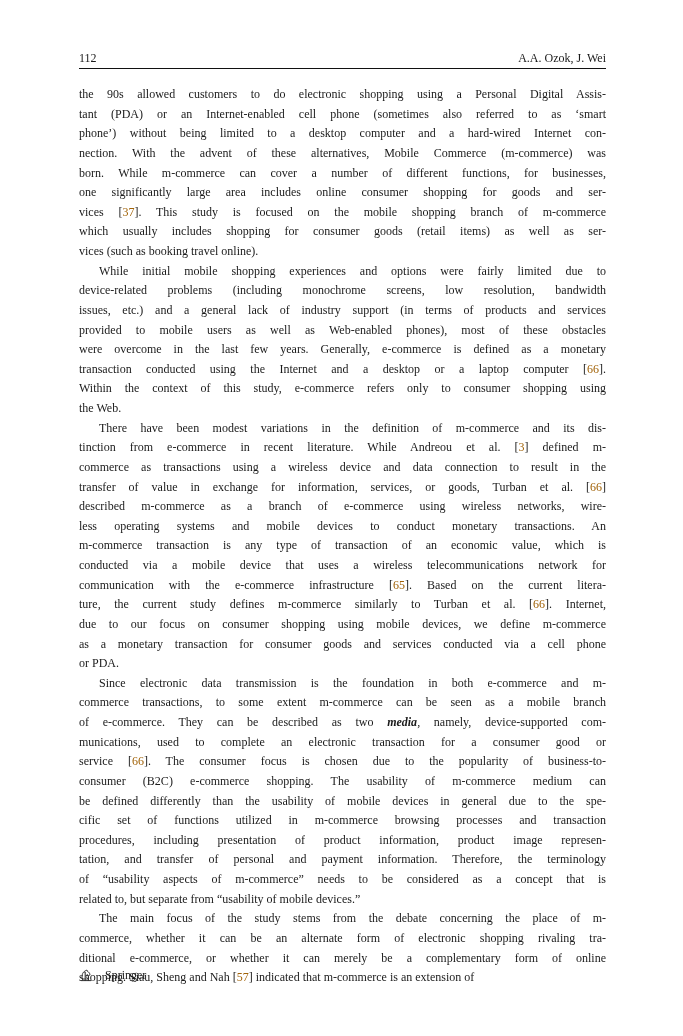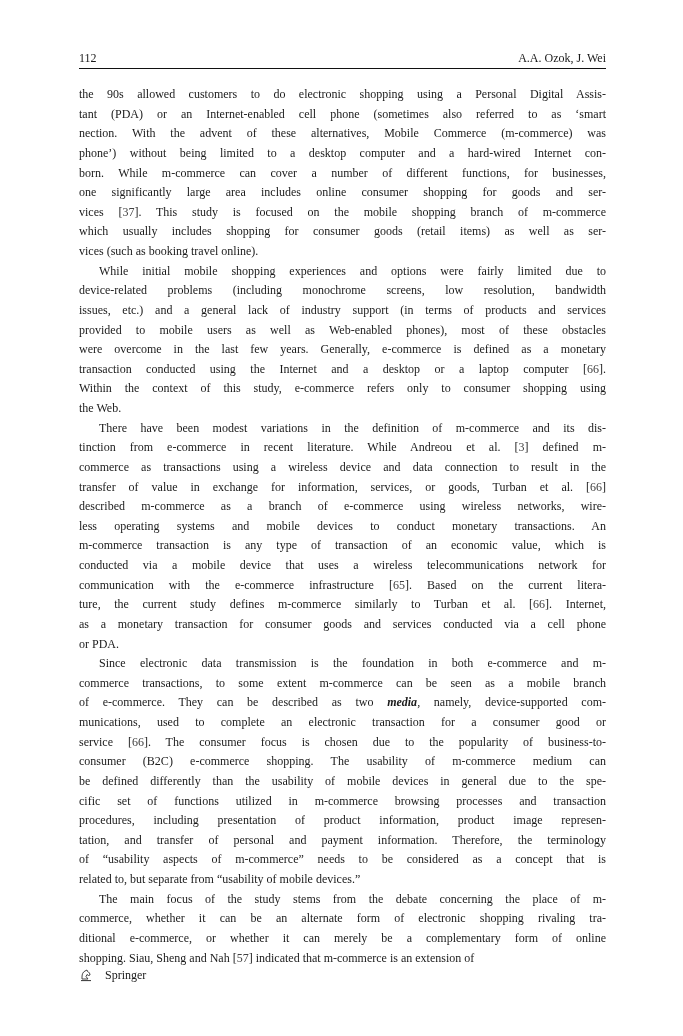--- a/index.html
+++ b/index.html
@@ -9,21 +9,21 @@
   .running-head { position: absolute; top: 50px; left: 0; width: 527px; height: 18px;
                   font-size: 12px; line-height: 14px; }
   .running-head .pageno { position: absolute; left: 0; top: 1px; }
   .running-head .authors { position: absolute; right: 0; top: 1px; text-align: center; }
   .head-rule { position: absolute; top: 68px; left: 0; width: 527px; height: 0;
                border-top: 1.3px solid #111; }
   .body-text { position: absolute; top: 85px; left: 0; width: 527px;
                font-size: 12px; line-height: 19.63px; text-align: justify;
                hyphens: manual; }
   .body-text p { margin: 0; }
-  .cite { color: #404040; }
+  .cite { color: #a16207; }
   .emph { font-style: italic; font-weight: bold; }
   .line { display: block; text-align: justify; text-align-last: justify; white-space: nowrap; }
   .line.last { text-align-last: left; }
   .footer { position: absolute; top: 968px; left: 0; font-size: 12px; line-height: 14px;
             display: flex; align-items: center; gap: 12px; }
   .springer-icon { width: 14px; height: 14px; display: inline-block; }
 </style>
 </head>
 <body>
 
@@ -31,22 +31,22 @@
   <div class="running-head">
     <span class="pageno">112</span>
     <span class="authors">A.A. Ozok, J. Wei</span>
   </div>
   <div class="head-rule"></div>
 
   <div class="body-text" id="body-text">
       <p>
         <span class="line"><span>the 90s allowed customers to do electronic shopping using a Personal Digital Assis-</span></span>
         <span class="line"><span>tant (PDA) or an Internet-enabled cell phone (sometimes also referred to as ‘smart</span></span>
+        <span class="line"><span>phone’) without being limited to a desktop computer and a hard-wired Internet con-</span></span>
         <span class="line"><span>nection. With the advent of these alternatives, Mobile Commerce (m-commerce) was</span></span>
-        <span class="line"><span>phone’) without being limited to a desktop computer and a hard-wired Internet con-</span></span>
         <span class="line"><span>born. While m-commerce can cover a number of different functions, for businesses,</span></span>
         <span class="line"><span>one significantly large area includes online consumer shopping for goods and ser-</span></span>
         <span class="line"><span>vices </span><span>[</span><a class="cite" style="text-decoration: none;">37</a><span>]. This study is focused on the mobile shopping branch of m-commerce</span></span>
         <span class="line"><span>which usually includes shopping for consumer goods (retail items) as well as ser-</span></span>
         <span class="line last"><span>vices (such as booking travel online).</span></span>
       </p>
       <p>
         <span class="line" style="padding-left: 20px;"><span>While initial mobile shopping experiences and options were fairly limited due to</span></span>
         <span class="line"><span>device-related problems (including monochrome screens, low resolution, bandwidth</span></span>
         <span class="line"><span>issues, etc.) and a general lack of industry support (in terms of products and services</span></span>
@@ -60,20 +60,21 @@
         <span class="line" style="padding-left: 20px;"><span>There have been modest variations in the definition of m-commerce and its dis-</span></span>
         <span class="line"><span>tinction from e-commerce in recent literature. While Andreou et al. [</span><a class="cite" style="text-decoration: none;">3</a><span>] defined m-</span></span>
         <span class="line"><span>commerce as transactions using a wireless device and data connection to result in the</span></span>
         <span class="line"><span>transfer of value in exchange for information, services, or goods, Turban et al. [</span><a class="cite" style="text-decoration: none;">66</a><span>]</span></span>
         <span class="line"><span>described m-commerce as a branch of e-commerce using wireless networks, wire-</span></span>
         <span class="line"><span>less operating systems and mobile devices to conduct monetary transactions. An</span></span>
         <span class="line"><span>m-commerce transaction is any type of transaction of an economic value, which is</span></span>
         <span class="line"><span>conducted via a mobile device that uses a wireless telecommunications network for</span></span>
         <span class="line"><span>communication with the e-commerce infrastructure [</span><a class="cite" style="text-decoration: none;">65</a><span>]. Based on the current litera-</span></span>
         <span class="line"><span>ture, the current study defines m-commerce similarly to Turban et al. [</span><a class="cite" style="text-decoration: none;">66</a><span>]. Internet,</span></span>
+        <span class="line"><span>due to our focus on consumer shopping using mobile devices, we define m-commerce</span></span>
         <span class="line"><span>as a monetary transaction for consumer goods and services conducted via a cell phone</span></span>
         <span class="line last"><span>or PDA.</span></span>
       </p>
       <p>
         <span class="line" style="padding-left: 20px;"><span>Since electronic data transmission is the foundation in both e-commerce and m-</span></span>
         <span class="line"><span>commerce transactions, to some extent m-commerce can be seen as a mobile branch</span></span>
         <span class="line"><span>of e-commerce. They can be described as two </span><span class="emph">media</span><span>, namely, device-supported com-</span></span>
         <span class="line"><span>munications, used to complete an electronic transaction for a consumer good or</span></span>
         <span class="line"><span>service [</span><a class="cite" style="text-decoration: none;">66</a><span>]. The consumer focus is chosen due to the popularity of business-to-</span></span>
         <span class="line"><span>consumer (B2C) e-commerce shopping. The usability of m-commerce medium can</span></span>

